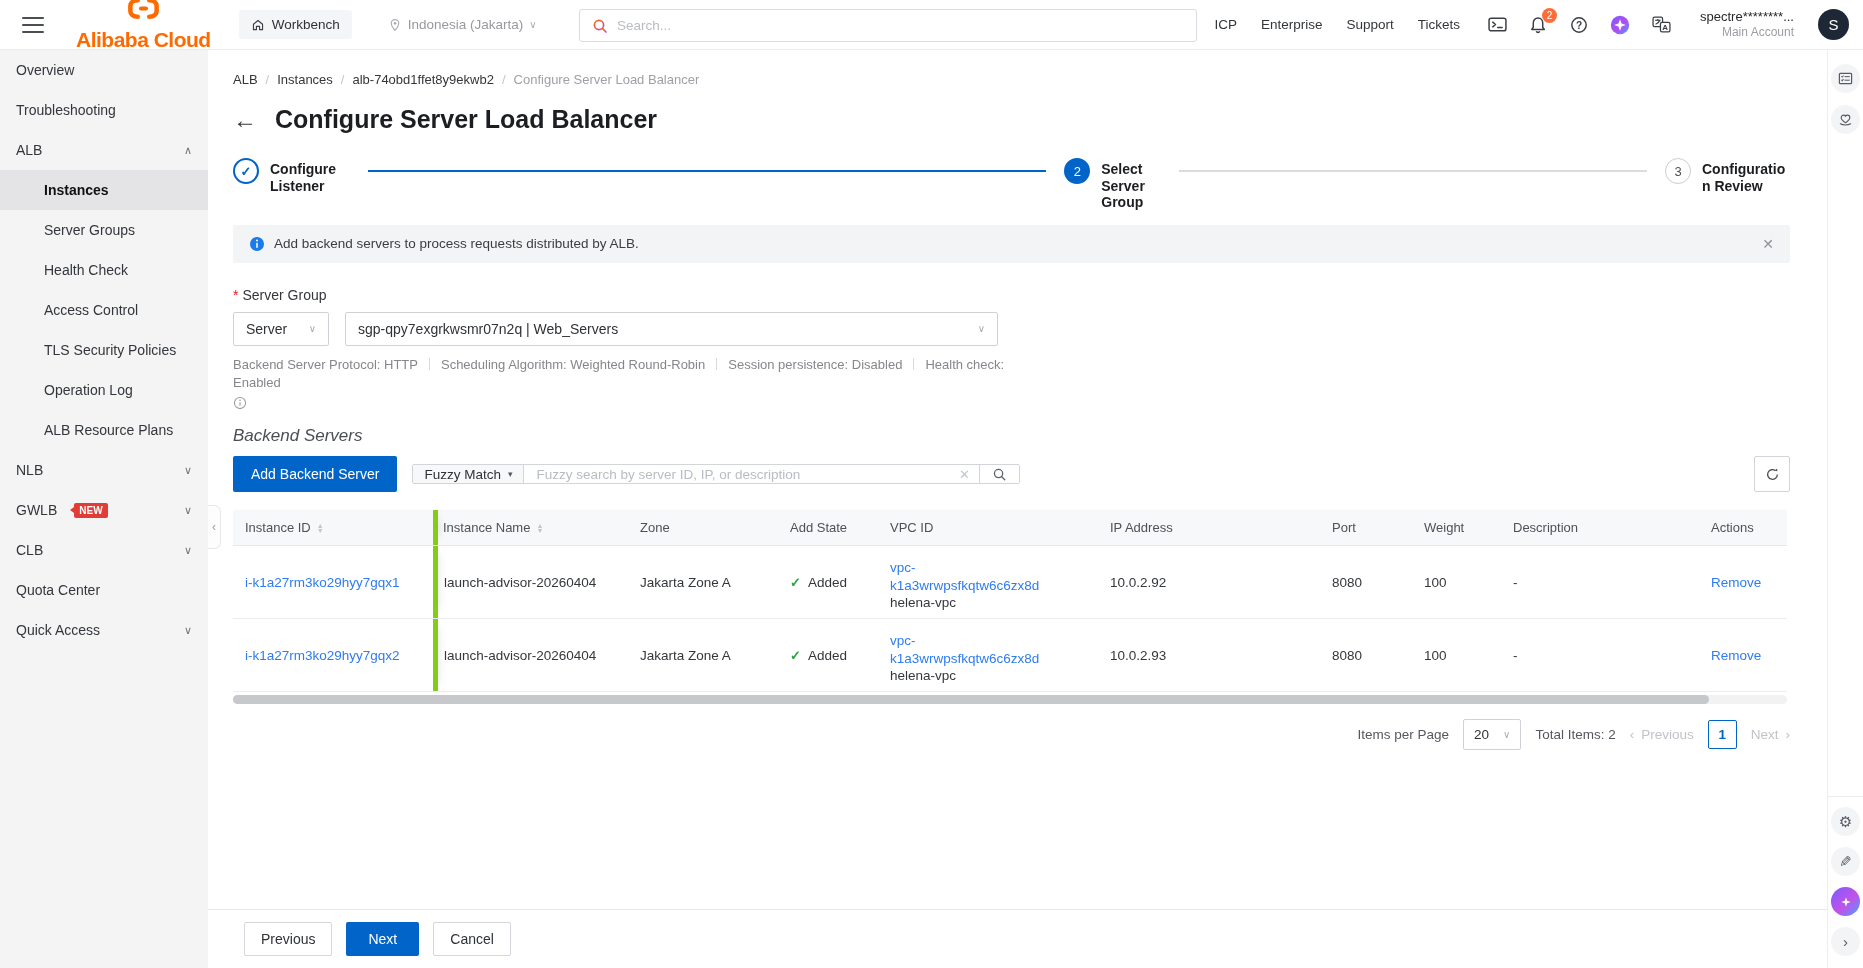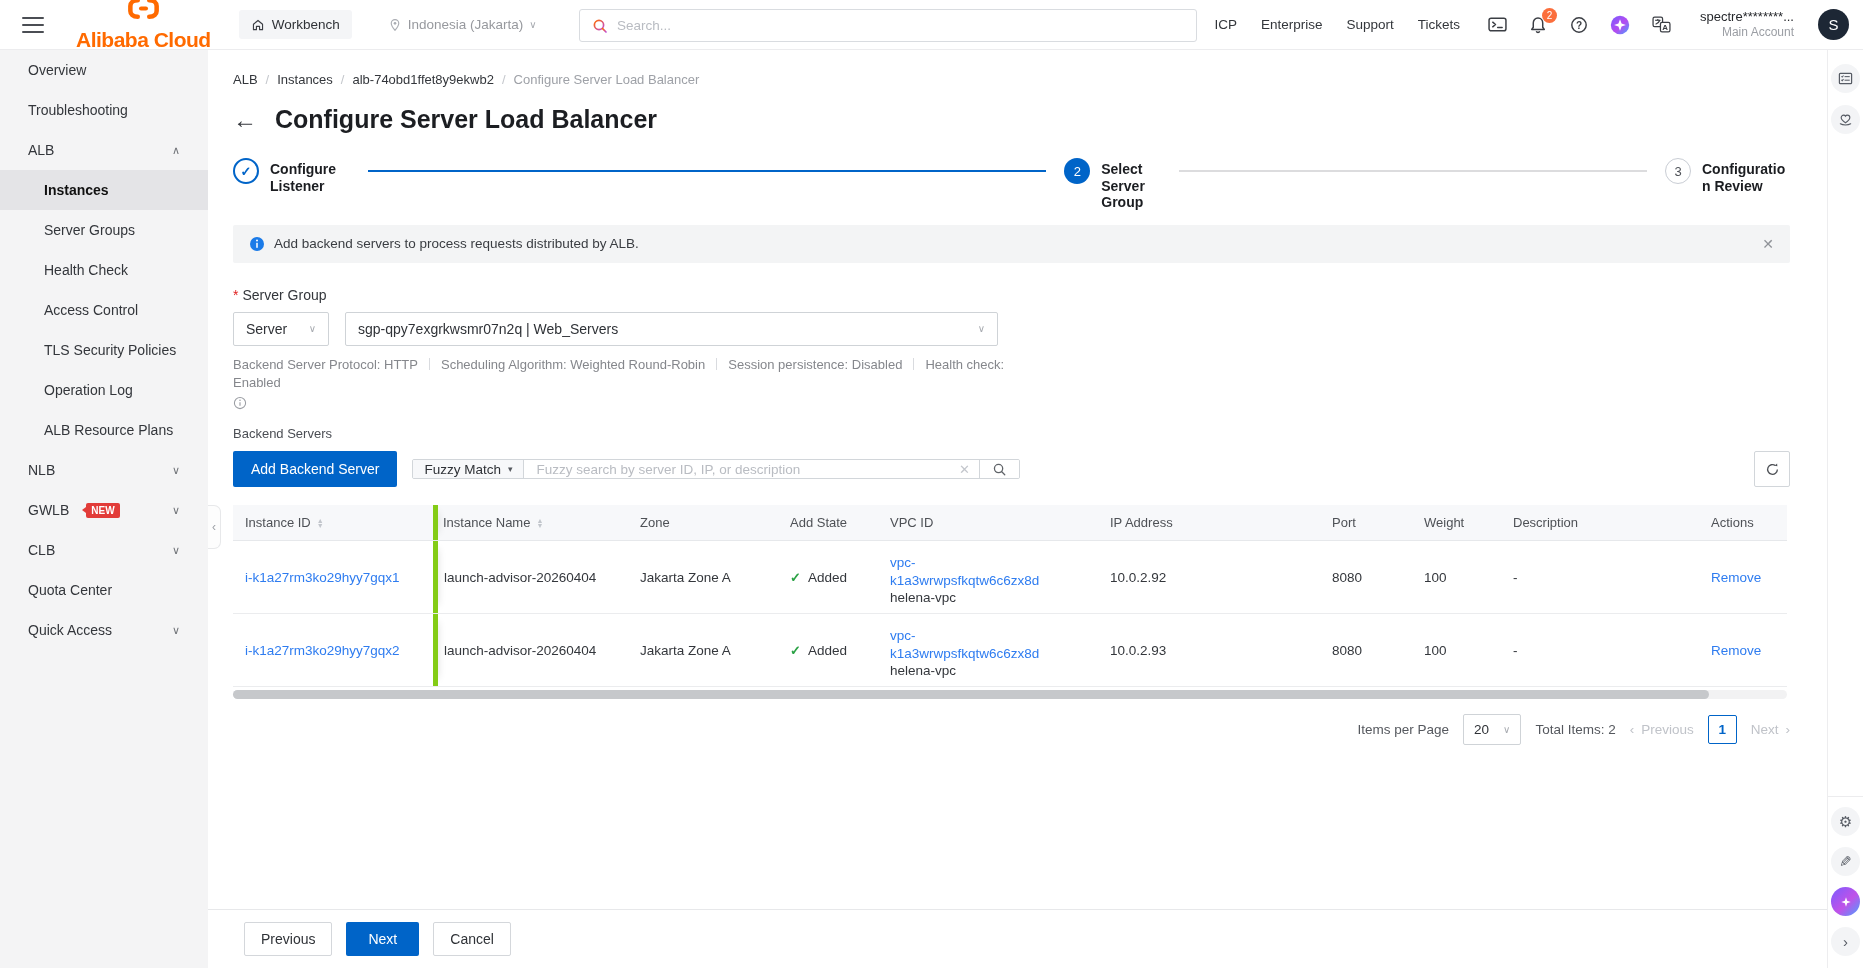--- a/index.html
+++ b/index.html
@@ -23,21 +23,21 @@
   .tb-ic { position:relative; width:22px; height:22px; display:flex; align-items:center; justify-content:center; cursor:pointer; }
   .badge { position:absolute; top:-6px; right:-8px; min-width:15px; height:15px; border-radius:8px; background:#FB6E3C; color:#fff; font-size:10px; display:flex; align-items:center; justify-content:center; padding:0 3px; }
   .account { text-align:right; line-height:1.25; margin-left:4px; cursor:pointer; }
   .acct-name { font-size:13px; color:#26282c; }
   .acct-type { font-size:12px; color:#9b9ea4; }
   .avatar { width:31px; height:31px; border-radius:50%; background:#1d2735; color:#fff; font-size:15px; display:flex; align-items:center; justify-content:center; cursor:pointer; }
 
   
   .sidebar { position:absolute; top:50px; left:0; bottom:0; width:208px; background:#f4f4f5; overflow:hidden; z-index:10; }
   .sb-title { font-size:15px; font-weight:700; color:#16181c; padding:24px 18px 10px 18px; line-height:1.3; }
-  .sb-item { height:40px; display:flex; align-items:center; padding:0 28px; font-size:14px; color:#33363b; cursor:pointer; justify-content:space-between; }
+  .sb-item { height:40px; display:flex; align-items:center; padding:0 16px; font-size:14px; color:#33363b; cursor:pointer; justify-content:space-between; }
   .sb-item .lbl { display:flex; align-items:center; gap:8px; }
   .sb-sub { padding-left:44px; }
   .sb-sel { background:#e4e4e7; font-weight:700; color:#111; }
   .sb-chev { color:#6f7277; font-size:11px; }
   .new-badge { position:relative; background:#E23C39; color:#fff; font-size:10px; font-weight:700; border-radius:2px; padding:2px 5px; margin-left:9px; }
   .new-badge::before { content:""; position:absolute; left:-4px; top:50%; margin-top:-3px; border-top:3px solid transparent; border-bottom:3px solid transparent; border-right:4px solid #E23C39; }
   .collapse-handle { position:absolute; left:208px; top:505px; width:13px; height:44px; background:#fdfdfd; border:1px solid #e7e8ea; border-left:none; border-radius:0 7px 7px 0; display:flex; align-items:center; justify-content:center; color:#9ca0a6; font-size:12px; cursor:pointer; z-index:12; }
 
   
   .rail { position:absolute; top:50px; right:0; bottom:0; width:36px; background:#fff; border-left:1px solid #ededef; display:flex; flex-direction:column; align-items:center; z-index:10; }
@@ -80,21 +80,21 @@
   .req { color:#E02020; margin-right:4px; }
   .sg-row { margin-top:9px; display:flex; gap:16px; }
   .select { border:1px solid #cfd3d7; border-radius:2px; height:34px; display:flex; align-items:center; justify-content:space-between; padding:0 12px; font-size:14px; color:#2f3237; background:#fff; cursor:pointer; }
   .sel-type { width:96px; }
   .sel-group { width:653px; }
   .sg-meta { margin-top:10px; font-size:13px; color:#85878c; max-width:780px; line-height:1.45; }
   .meta-sep { display:inline-block; width:1px; height:12px; background:#d9dbdf; margin:0 11px; vertical-align:-1px; }
   .meta-icon-row { margin-top:3px; }
 
   
-  .bs-label { margin-top:16px; font-size:13px; color:#4b4e54; }
+  .bs-label { margin-top:16px; font-size:17px; color:#4b4e54;font-style:italic; }
   .bs-toolbar { margin-top:10px; display:flex; align-items:center; }
   .btn-primary { background:#0064C8; color:#fff; border:none; height:36px; padding:0 18px; font-size:14px; border-radius:2px; cursor:pointer; font-family:"Liberation Sans",sans-serif; }
   .search-group { margin-left:15px; height:20px; display:flex; align-items:stretch; border:1px solid #d2d6da; border-radius:2px; overflow:hidden; }
   .match-select { background:#f7f8fa; display:flex; align-items:center; gap:7px; padding:0 11px; font-size:13.5px; color:#2f3237; border-right:1px solid #d2d6da; cursor:pointer; }
   .caret { font-size:9px; color:#55585e; }
   .search-group input { border:none; outline:none; width:425px; padding:0 12px; font-size:13.5px; color:#333; font-family:"Liberation Sans",sans-serif; }
   .search-group input::placeholder { color:#b9bcc2; }
   .clear-x { width:30px; display:flex; align-items:center; justify-content:center; color:#c3c6cc; font-size:13px; cursor:pointer; }
   .mag-btn { width:40px; border-left:1px solid #d2d6da; display:flex; align-items:center; justify-content:center; cursor:pointer; background:#fff; }
   .refresh-btn { margin-left:auto; width:36px; height:36px; border:1px solid #d2d6da; border-radius:2px; background:#fff; display:flex; align-items:center; justify-content:center; cursor:pointer; }

